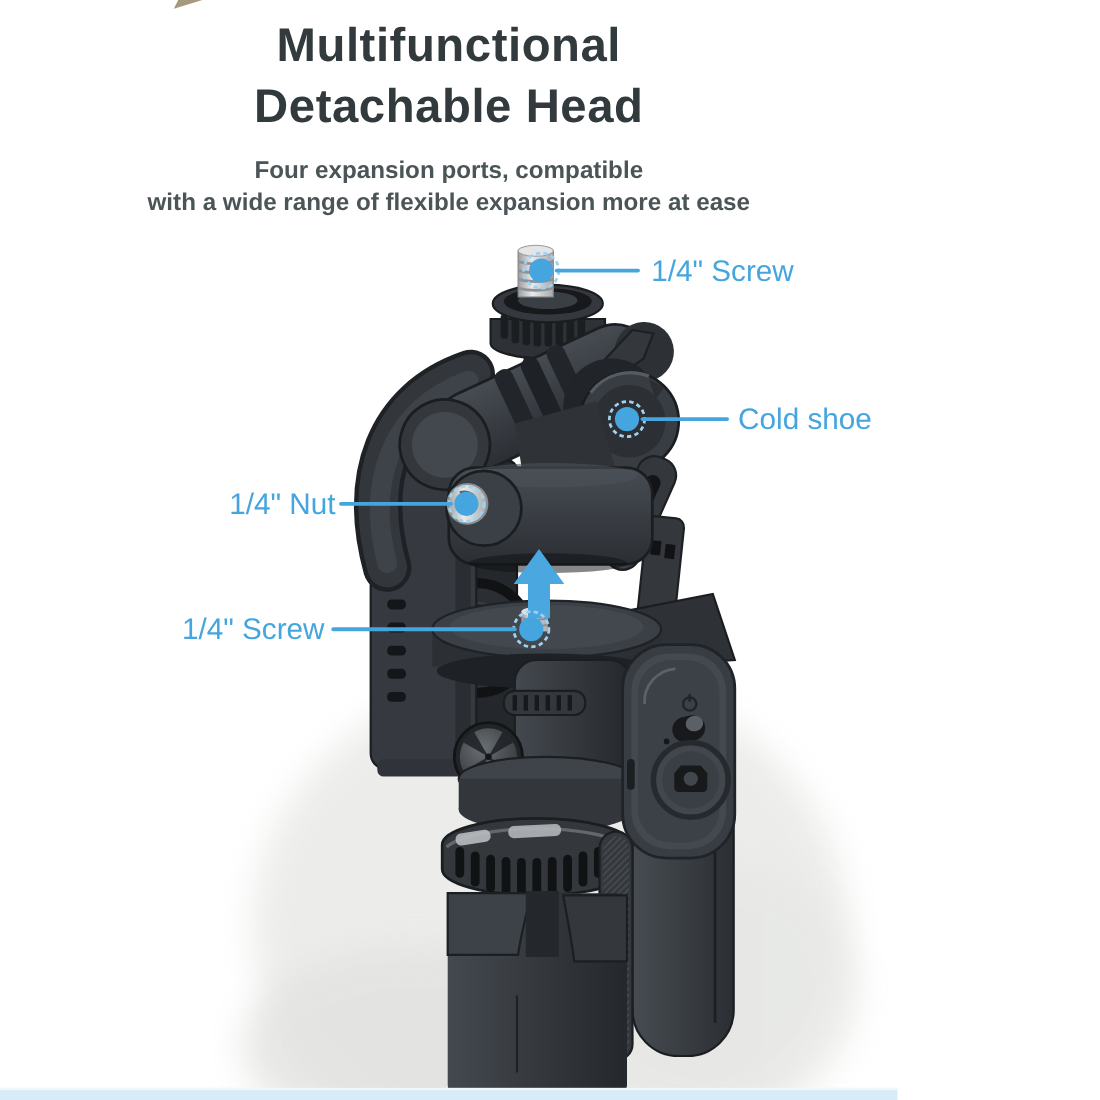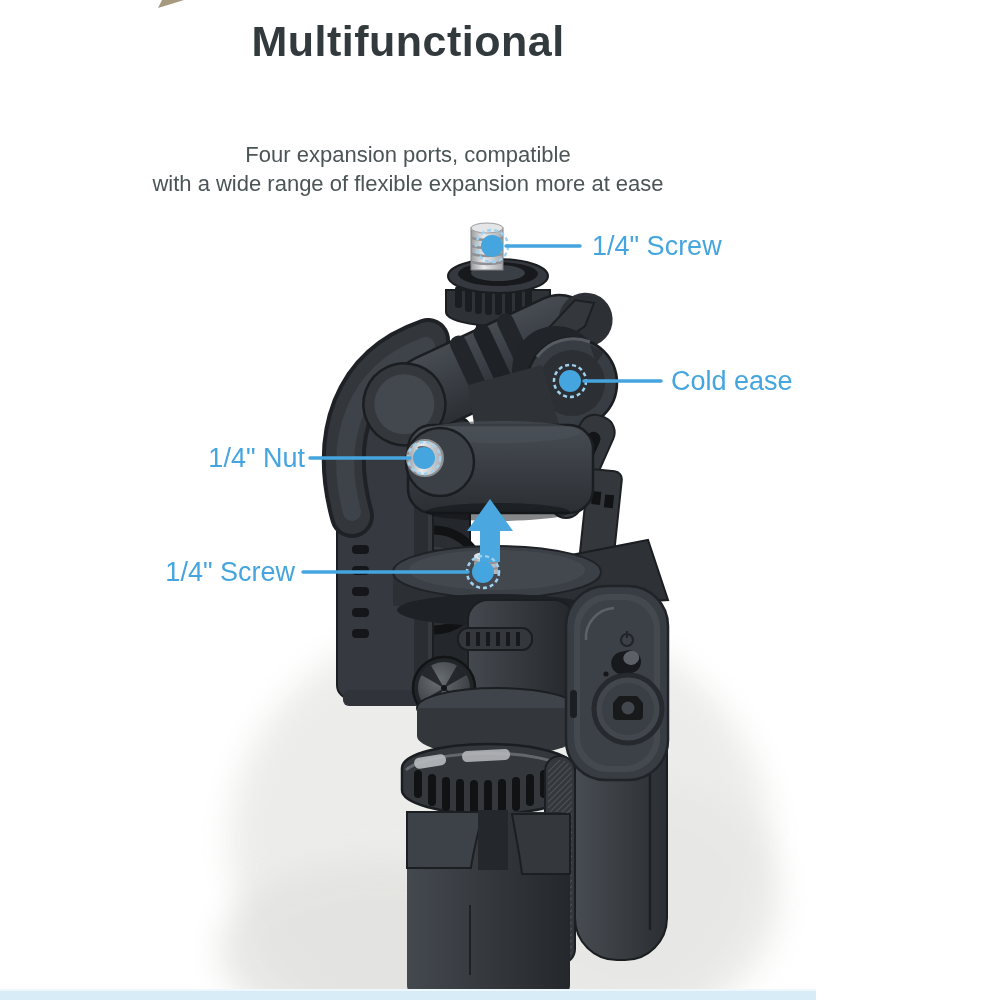--- a/index.html
+++ b/index.html
@@ -8,21 +8,21 @@
     overflow:hidden;font-family:"Liberation Sans", sans-serif;
   }
   .title{
     position:absolute;left:0;right:0;text-align:center;
     font-weight:bold;color:#323a3d;font-size:43px;letter-spacing:.5px;line-height:1;
   }
   .title-1{top:20px;}
   .title-2{top:76px;}
   .subtitle{
     position:absolute;left:0;right:0;text-align:center;
-    color:#4b5456;font-size:22px;line-height:30px;
+    color:#4b5456;font-size:22px;line-height:30px;font-weight:bold;
   }
   .subtitle-1{top:140px;}
   .subtitle-2{top:169px;}
   .callout-label{
     position:absolute;color:#45a5de;font-size:27px;line-height:28px;white-space:nowrap;
   }
   .lbl-top-screw{left:592px;top:232px;}
   .lbl-cold-shoe{left:671px;top:367px;}
   .lbl-nut{left:180px;top:444px;width:125px;text-align:right;}
   .lbl-bottom-screw{left:165px;top:558px;width:130px;text-align:right;}
@@ -31,20 +31,21 @@
     position:absolute;left:0;right:0;bottom:0;height:9px;
     background:#d8ecf8;border-top:2px solid #eef7fc;
   }
 </style>
 </head>
 <body>
 
 <div class="stage">
 
   <div class="title title-1">Multifunctional</div>
+  <div class="title title-2">Detachable Head</div>
   <div class="subtitle subtitle-1">Four expansion ports, compatible</div>
   <div class="subtitle subtitle-2">with a wide range of flexible expansion more at ease</div>
 
   <svg class="art" width="1000" height="1000" viewBox="0 0 1000 1000">
     <defs>
       <linearGradient id="gBody" x1="0" y1="0" x2="0" y2="1">
         <stop offset="0" stop-color="#474c53"></stop>
           <stop offset="1" stop-color="#2b2f34"></stop>
       </linearGradient>
       <linearGradient id="gBodyH" x1="0" y1="0" x2="1" y2="0">
@@ -289,18 +290,18 @@
       <line x1="310" y1="458" x2="410" y2="458" stroke="#45a5de" stroke-width="3.5" stroke-linecap="round"></line>
     </g>
     <g>
       <circle cx="483" cy="572" r="11" fill="#45a5de"></circle>
       <circle cx="483" cy="572" r="16" fill="none" stroke="#9ed2f0" stroke-width="2.5" stroke-dasharray="4 3"></circle>
       <line x1="303" y1="572" x2="468" y2="572" stroke="#45a5de" stroke-width="3.5" stroke-linecap="round"></line>
     </g>
   </svg>
 
   <div class="callout-label lbl-top-screw">1/4" Screw</div>
-  <div class="callout-label lbl-cold-shoe">Cold ease</div>
+  <div class="callout-label lbl-cold-shoe">Cold shoe</div>
   <div class="callout-label lbl-nut">1/4" Nut</div>
   <div class="callout-label lbl-bottom-screw">1/4" Screw</div>
 
   <div class="bottom-strip"></div>
 </div>
 
 </body></html>

